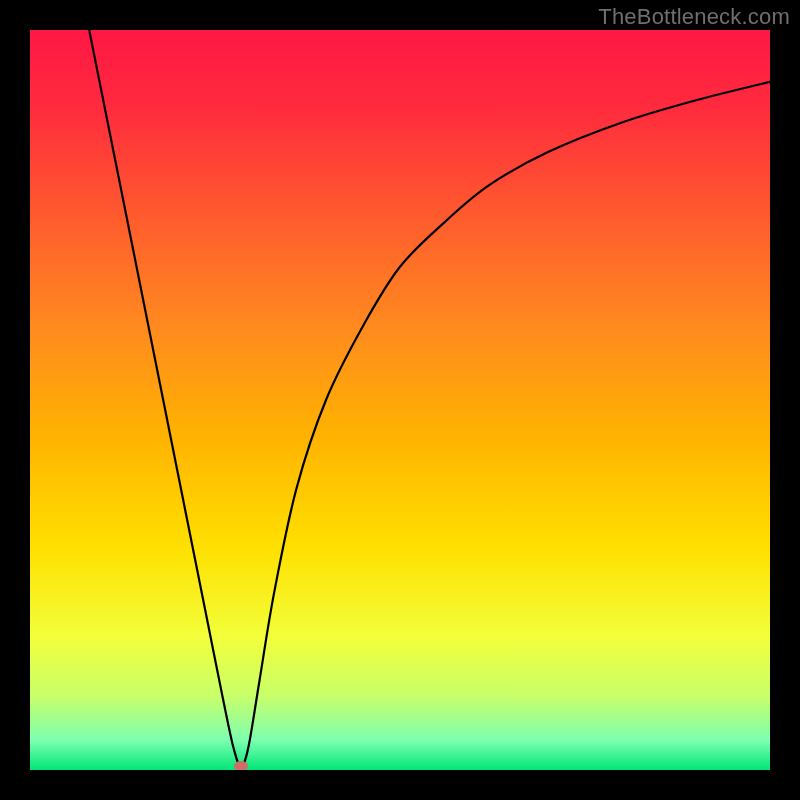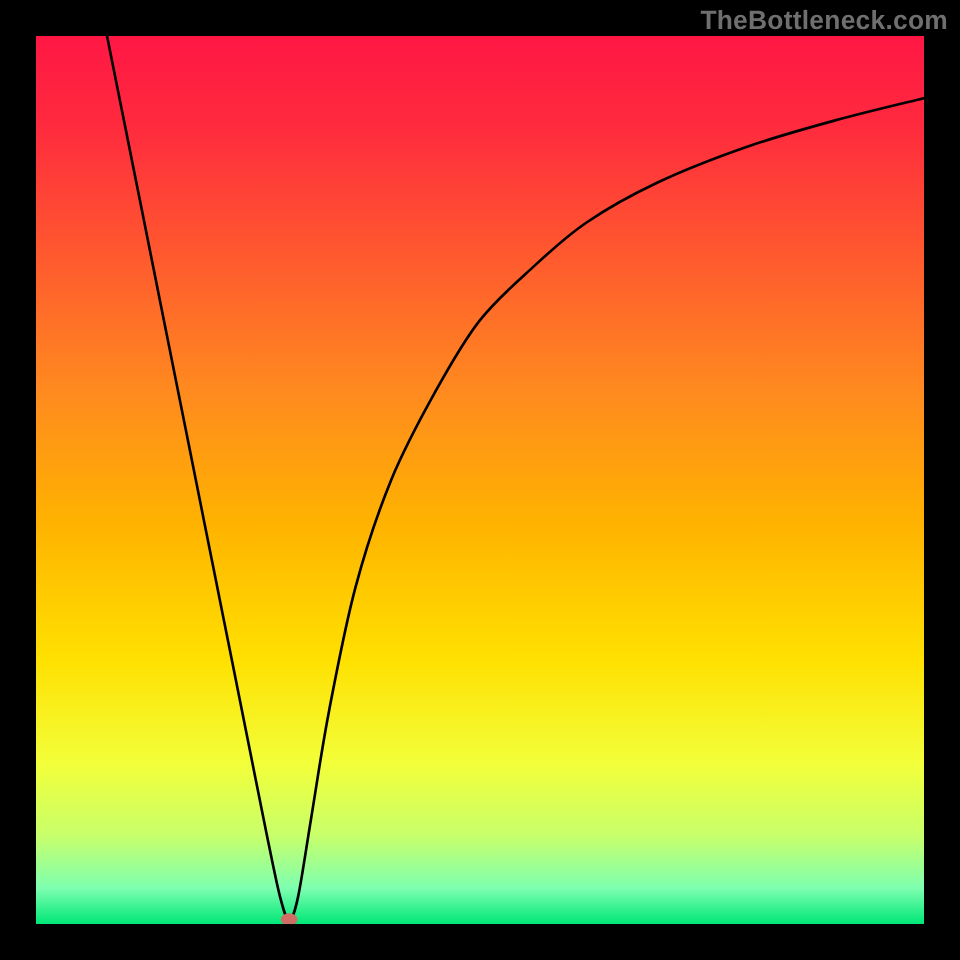--- a/index.html
+++ b/index.html
@@ -48,21 +48,21 @@
     height: 10px;
     border-radius: 50%;
     transform: translate(-50%, -50%);
   }
   .watermark {
     position: absolute;
     top: 4px;
     right: 10px;
     color: #6f6f6f;
     font-size: 22px;
-    font-weight: 700;
+    font-weight: 400;
     letter-spacing: 0.2px;
     user-select: none;
   }
 </style>
 </head>
 <body>
 
 <div class="frame">
 
   <div class="plot">

